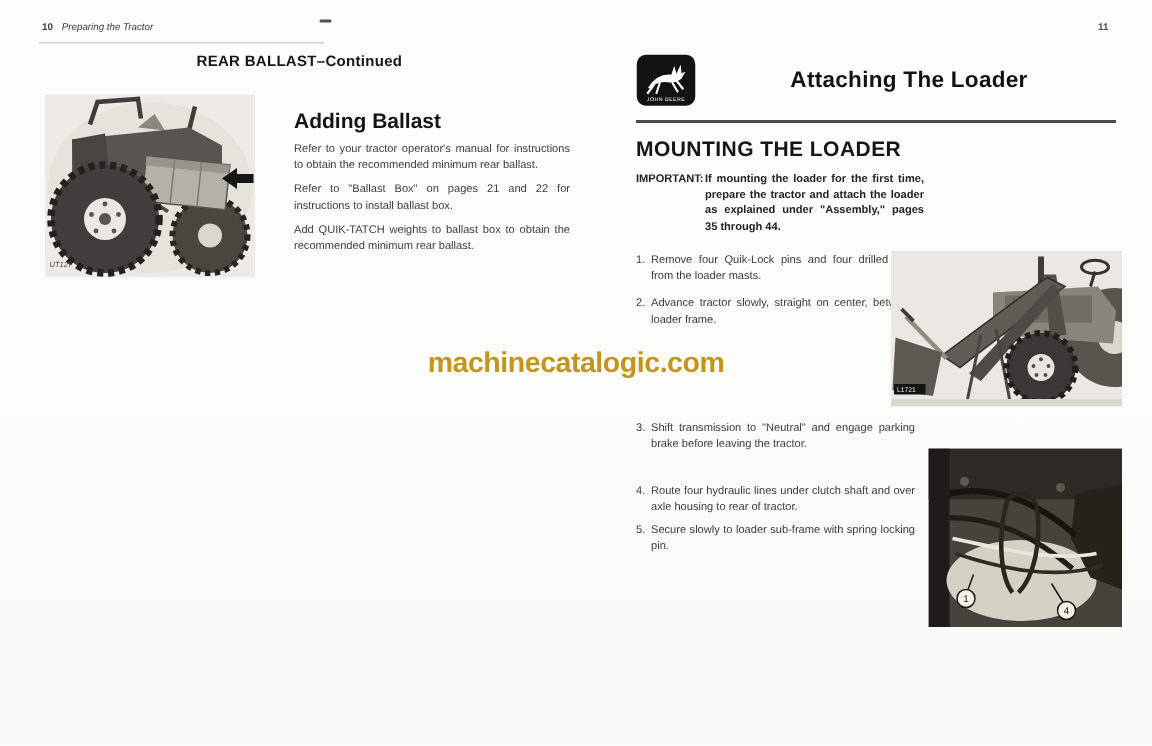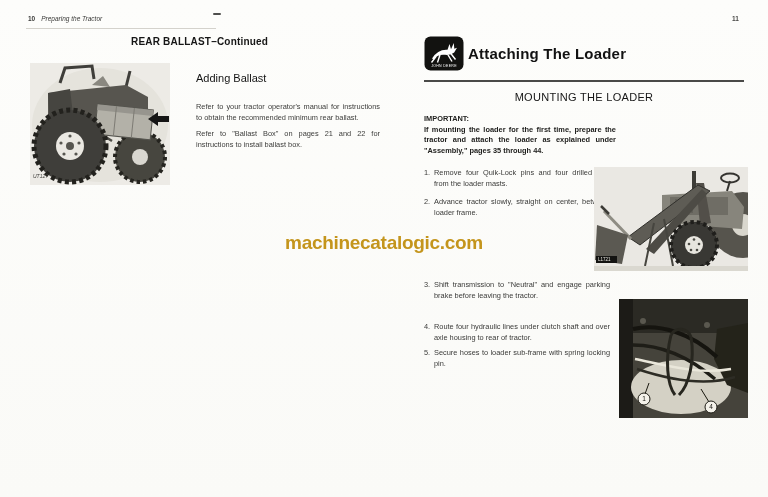--- a/index.html
+++ b/index.html
@@ -13,33 +13,33 @@
 
   
   .runhead { font-size:6.5px; color:#3a3a38; white-space:nowrap; }
   .runhead .pg { font-weight:bold; margin-right:6px; }
   .runhead .ital { font-style:italic; }
   .runhead-rule { height:1px; background:#d4d2cc; }
   .pagenum { font-size:6.5px; font-weight:bold; color:#4a4a48; }
 
   
   .left-title { font-size:10px; font-weight:bold; color:#161616; letter-spacing:.2px; white-space:nowrap; }
-  .col-head { font-size:11px; font-weight:normal; color:#141414; margin-bottom:18px; }
+  .col-head { font-size:14px; font-weight:bold; color:#141414; margin-bottom:6px; }
   .sub-head { font-size:7.2px; font-weight:bold; color:#1a1a1a; margin-bottom:3px; }
 
   .body-text { font-size:7.4px; line-height:1.42; text-align:justify; color:#3c3c3a; margin-bottom:6px; }
 
   
-  .right-header { width:320px; text-align:left;padding-left:44px; }
+  .right-header { width:320px; text-align:center;padding-left:44px; }
   .right-title { font-size:15px; font-weight:bold; color:#121212; letter-spacing:.2px; }
   .header-rule { height:1.5px; background:#4a4a48; }
-  .subtitle { width:320px; text-align:center; font-size:11px; font-weight:normal; color:#161616; letter-spacing:.3px; }
-
-  
-  .important { display:flex; font-size:7.4px; font-weight:bold; color:#222220; line-height:1.45;flex-direction:column; }
+  .subtitle { width:320px; text-align:left; font-size:14px; font-weight:bold; color:#161616; letter-spacing:.3px; }
+
+  
+  .important { display:flex; font-size:7.4px; font-weight:bold; color:#222220; line-height:1.45; }
   .important .lbl { flex:none; width:46px; }
   .important .txt { flex:1; text-align:justify; }
 
   
   .step { display:flex; font-size:7.4px; line-height:1.45; color:#3a3a38; }
   .step .num { flex:none; width:10px; }
   .step .txt { flex:1; text-align:justify; }
   .step + .step { margin-top:8px; }
 
   
@@ -94,20 +94,21 @@
     <circle cx="46" cy="91" r="1.6" fill="#56554f"></circle>
       <circle cx="34" cy="91" r="1.6" fill="#56554f"></circle>
     <circle cx="31" cy="80" r="1.6" fill="#56554f"></circle>
     <text x="3" y="115" font-size="5" font-style="italic" fill="#3d3c38">UT127</text>
   </svg>
 
   <div class="abs" style="left:196px;top:72px;width:184px;">
     <div class="col-head">Adding Ballast</div>
     <p class="body-text">Refer to your tractor operator's manual for instructions to obtain the recommended minimum rear ballast.</p>
     <p class="body-text">Refer to "Ballast Box" on pages 21 and 22 for instructions to install ballast box.</p>
+    <p class="body-text">Add QUIK-TATCH weights to ballast box to obtain the recommended minimum rear ballast.</p>
   </div>
 
   <div class="abs watermark" style="left: 50%; top: 232px; transform: translateX(-50%); color: rgb(196, 149, 28);">machinecatalogic.com</div>
 
   <div class="abs pagenum" style="left:732px;top:15px;">11</div>
 
   <svg class="abs" style="left:424px;top:36px;" width="40" height="35" viewBox="0 0 40 35">
     <rect x="0.5" y="0.5" width="39" height="34" rx="6" fill="#121210"></rect>
     <path d="M8 22.5 Q 14 13 23.5 13.8 L 25.5 8 L 27 13.2 L 29.8 7 L 30.3 12.8 L 33 11.8 L 30.2 16.5 Q 27 19.5 21 18.8 Q 13 18 10 23.5 Z" fill="#ffffff"></path>
     <path d="M12 20.5 L7.5 26.5 M16 18.8 L13.5 26.5 M24 18.8 L28 25.5 M26.8 17.5 L31.5 23.5" stroke="#ffffff" stroke-width="1.4" fill="none"></path>
@@ -172,21 +173,21 @@
   <div class="abs step" style="left:424px;top:280px;width:186px;">
     <span class="num">3.</span>
     <span class="txt">Shift transmission to "Neutral" and engage parking brake before leaving the tractor.</span>
   </div>
   <div class="abs step" style="left:424px;top:314px;width:186px;">
     <span class="num">4.</span>
     <span class="txt">Route four hydraulic lines under clutch shaft and over axle housing to rear of tractor.</span>
   </div>
   <div class="abs step" style="left:424px;top:340px;width:186px;">
     <span class="num">5.</span>
-    <span class="txt">Secure hoses to loader sub-frame with spring locking pin.</span>
+    <span class="txt">Secure slowly to loader sub-frame with spring locking pin.</span>
   </div>
 
   <svg class="abs" style="left:619px;top:299px;" width="129" height="119" viewBox="0 0 129 119">
     <rect width="129" height="119" fill="#45433b"></rect>
     <rect width="129" height="34" fill="#2b2a24"></rect>
     <rect width="14" height="119" fill="#1c1b17"></rect>
     <ellipse cx="62" cy="88" rx="50" ry="27" fill="#d4d1c5"></ellipse>
     <polygon points="98,30 129,24 129,94 108,86 95,60" fill="#24231a"></polygon>
     <path d="M14 30 C 40 24, 72 34, 98 58" stroke="#15140f" stroke-width="4" fill="none"></path>
     <path d="M14 46 C 44 46, 70 58, 96 80" stroke="#1e1d17" stroke-width="3.5" fill="none"></path>

